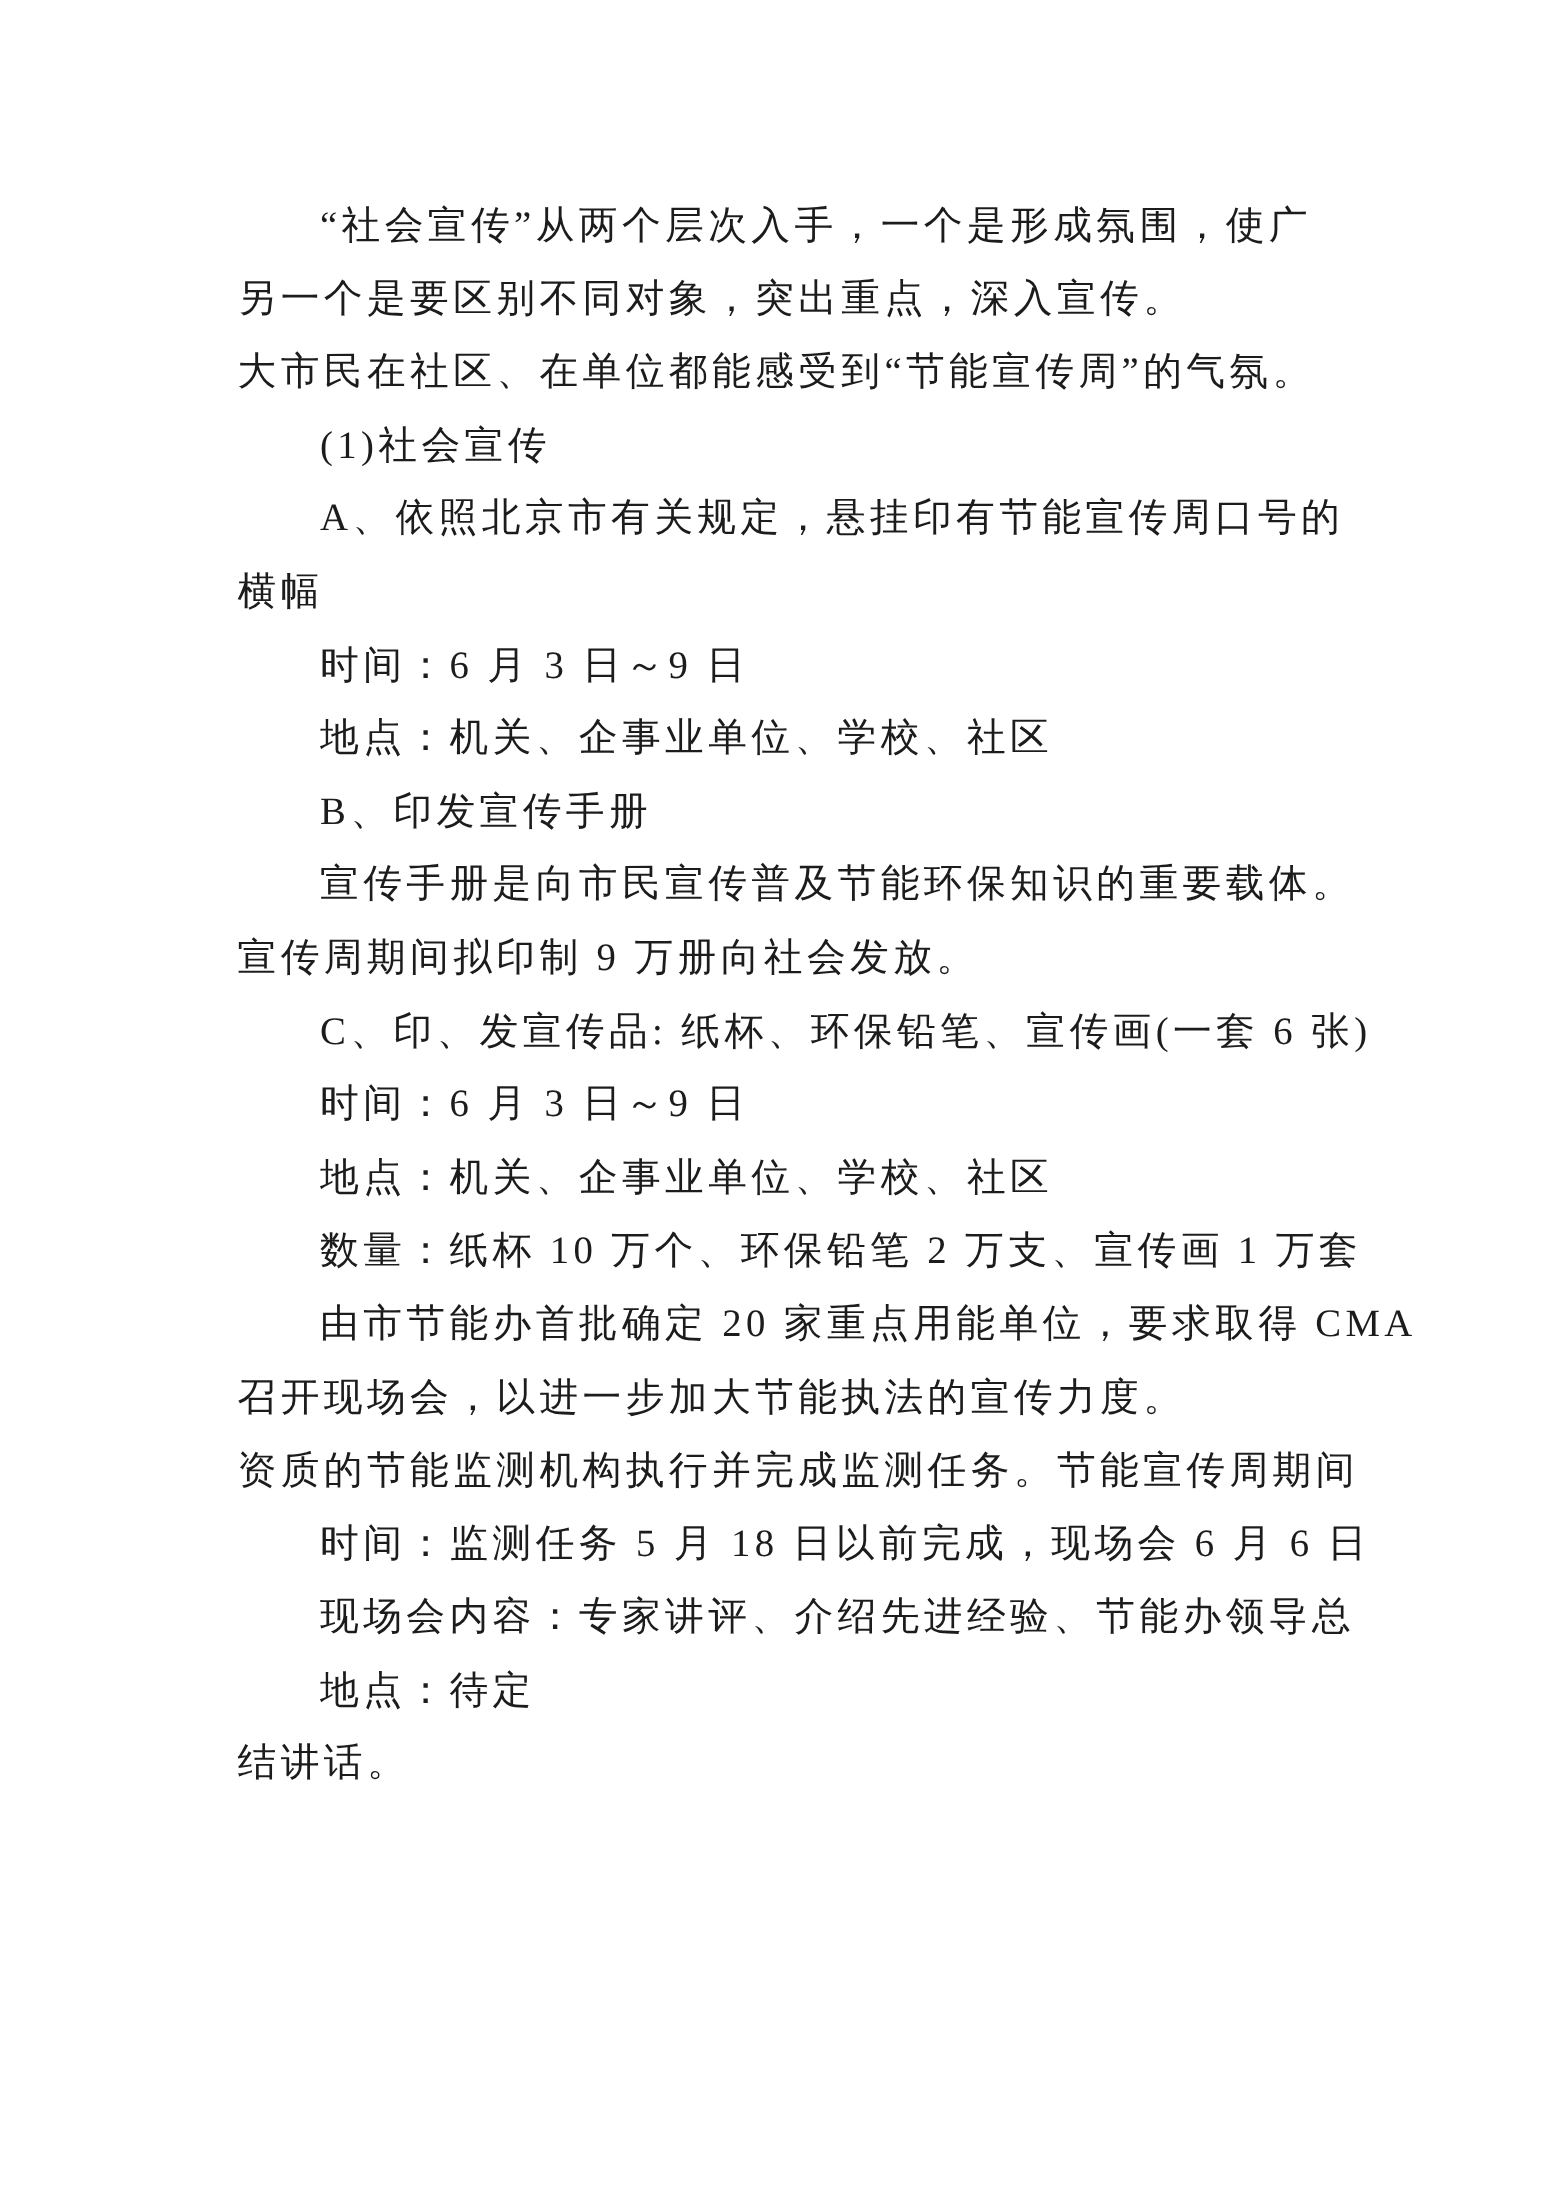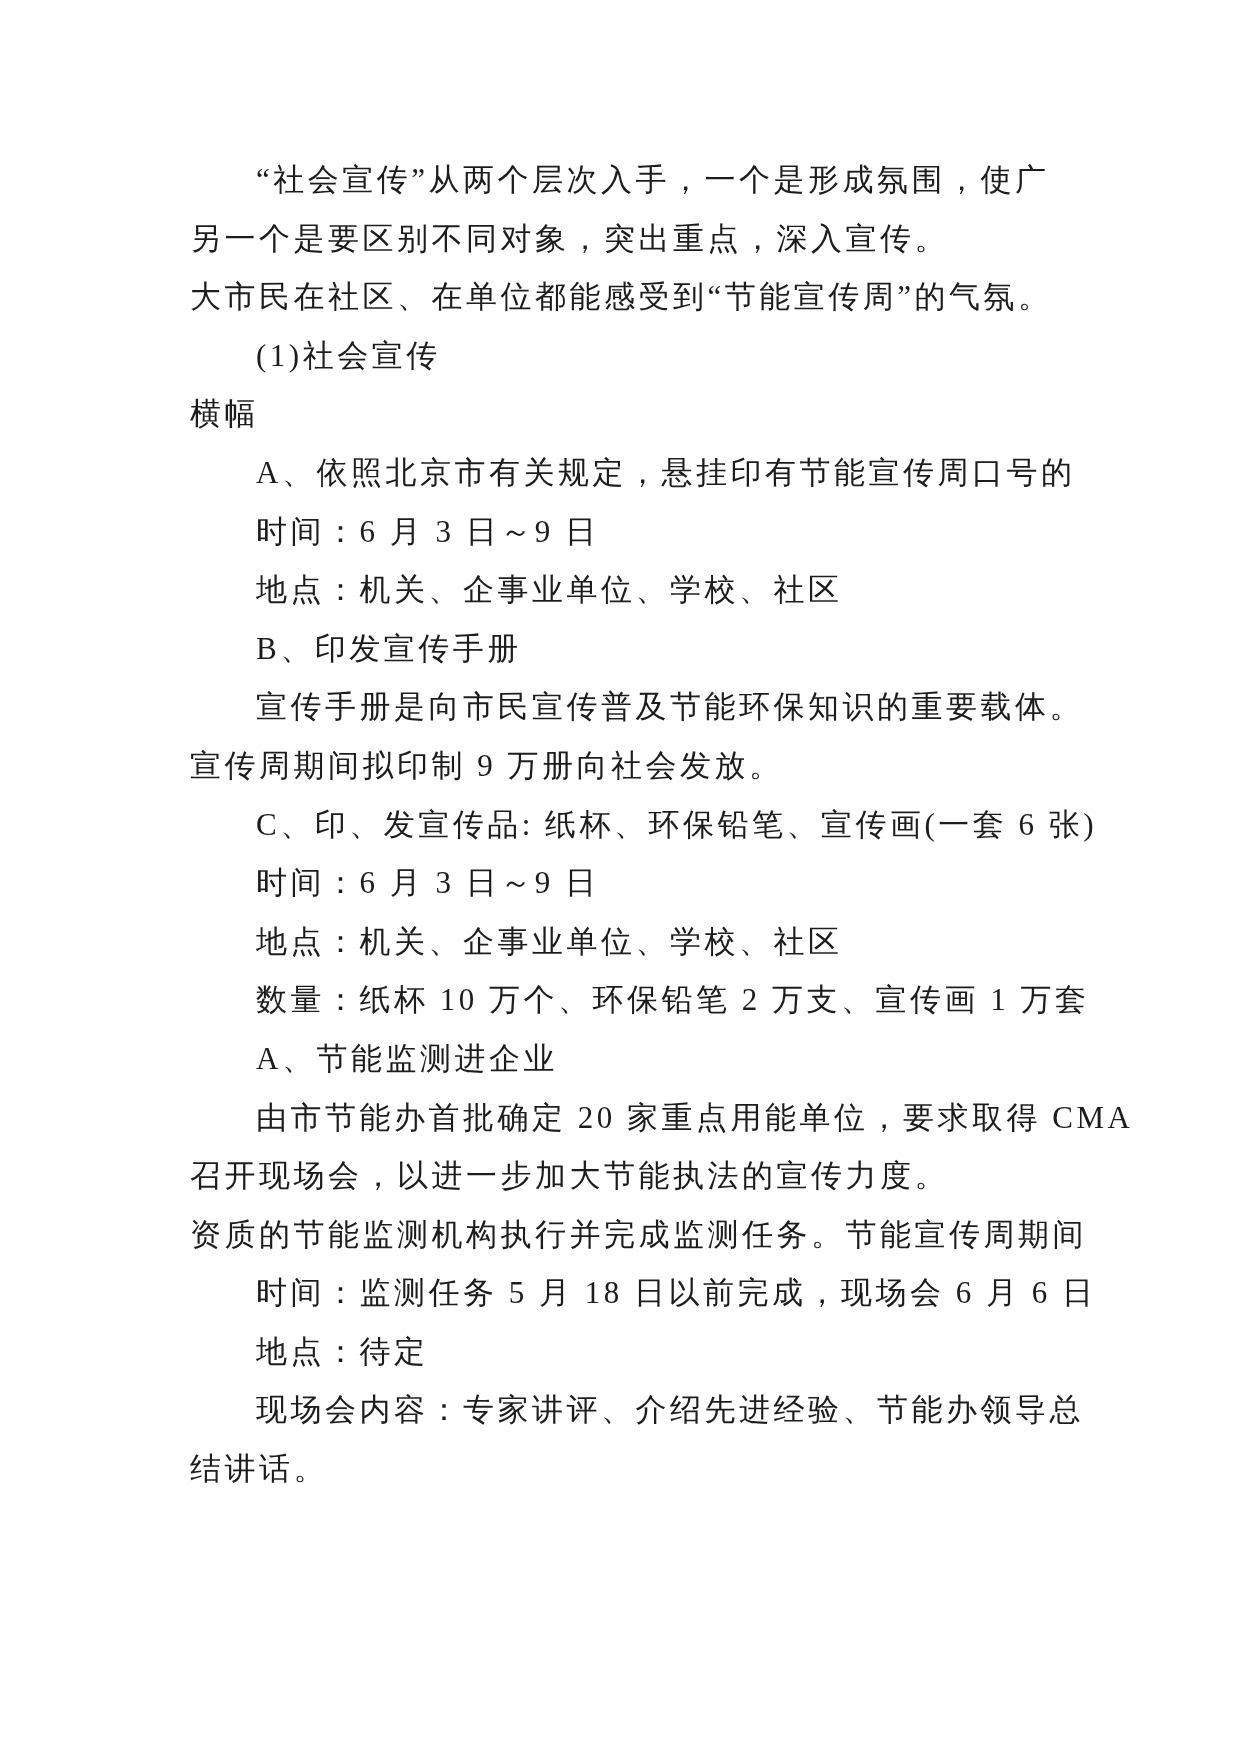--- a/index.html
+++ b/index.html
@@ -35,33 +35,32 @@
 </style>
 </head>
 <body>
 
 <div class="page">
   <div class="doc-body">
       <div class="line indent">“社会宣传”从两个层次入手，一个是形成氛围，使广</div>
       <div class="line">另一个是要区别不同对象，突出重点，深入宣传。</div>
       <div class="line">大市民在社区、在单位都能感受到“节能宣传周”的气氛。</div>
       <div class="line indent">(1)社会宣传</div>
+      <div class="line indent">A、依照北京市有关规定，悬挂印有节能宣传周口号的</div>
       <div class="line">横幅</div>
-      <div class="line indent">A、依照北京市有关规定，悬挂印有节能宣传周口号的</div>
       <div class="line indent">时间：6 月 3 日～9 日</div>
       <div class="line indent">地点：机关、企事业单位、学校、社区</div>
       <div class="line indent">B、印发宣传手册</div>
       <div class="line indent">宣传手册是向市民宣传普及节能环保知识的重要载体。</div>
       <div class="line">宣传周期间拟印制 9 万册向社会发放。</div>
       <div class="line indent">C、印、发宣传品: 纸杯、环保铅笔、宣传画(一套 6 张)</div>
       <div class="line indent">时间：6 月 3 日～9 日</div>
       <div class="line indent">地点：机关、企事业单位、学校、社区</div>
       <div class="line indent">数量：纸杯 10 万个、环保铅笔 2 万支、宣传画 1 万套</div>
-      <div class="line indent">A、节能监测进企业</div>
       <div class="line indent">由市节能办首批确定 20 家重点用能单位，要求取得 CMA</div>
       <div class="line">召开现场会，以进一步加大节能执法的宣传力度。</div>
       <div class="line">资质的节能监测机构执行并完成监测任务。节能宣传周期间</div>
       <div class="line indent">时间：监测任务 5 月 18 日以前完成，现场会 6 月 6 日</div>
+      <div class="line indent">现场会内容：专家讲评、介绍先进经验、节能办领导总</div>
       <div class="line indent">地点：待定</div>
-      <div class="line indent">现场会内容：专家讲评、介绍先进经验、节能办领导总</div>
       <div class="line">结讲话。</div>
     </div>
 </div>
 
 </body></html>

